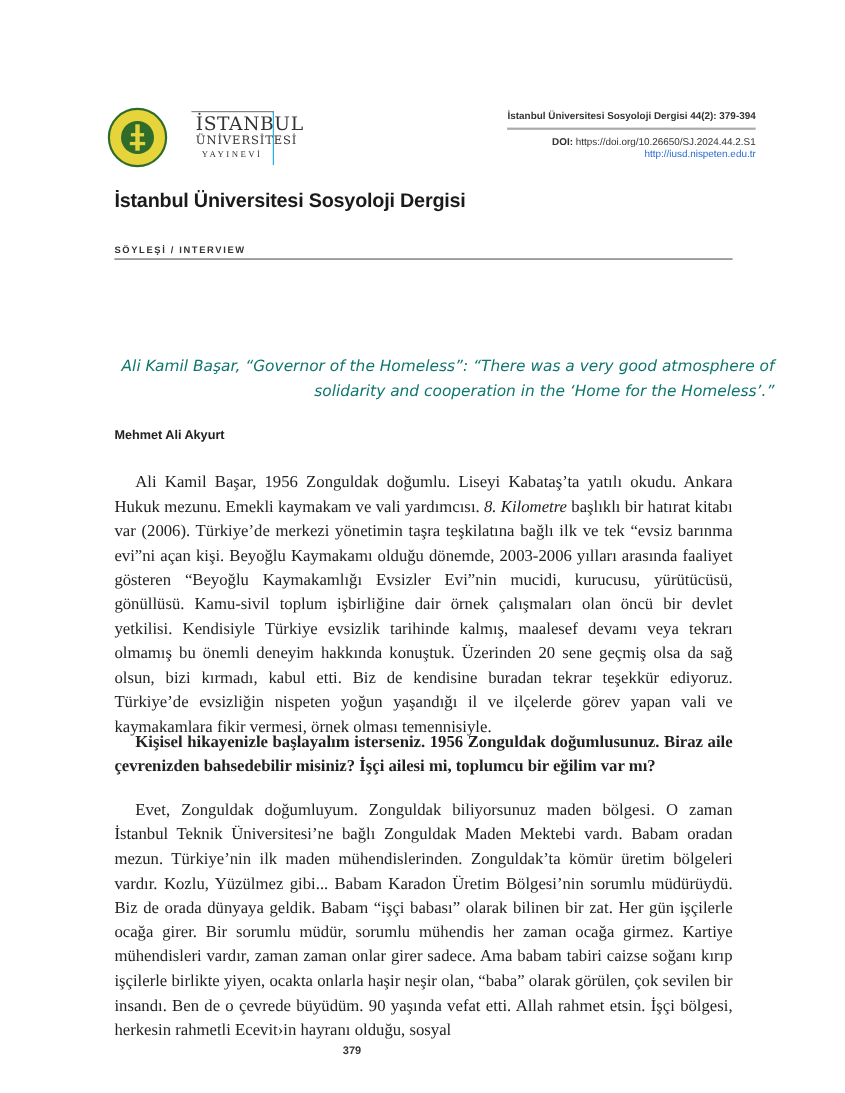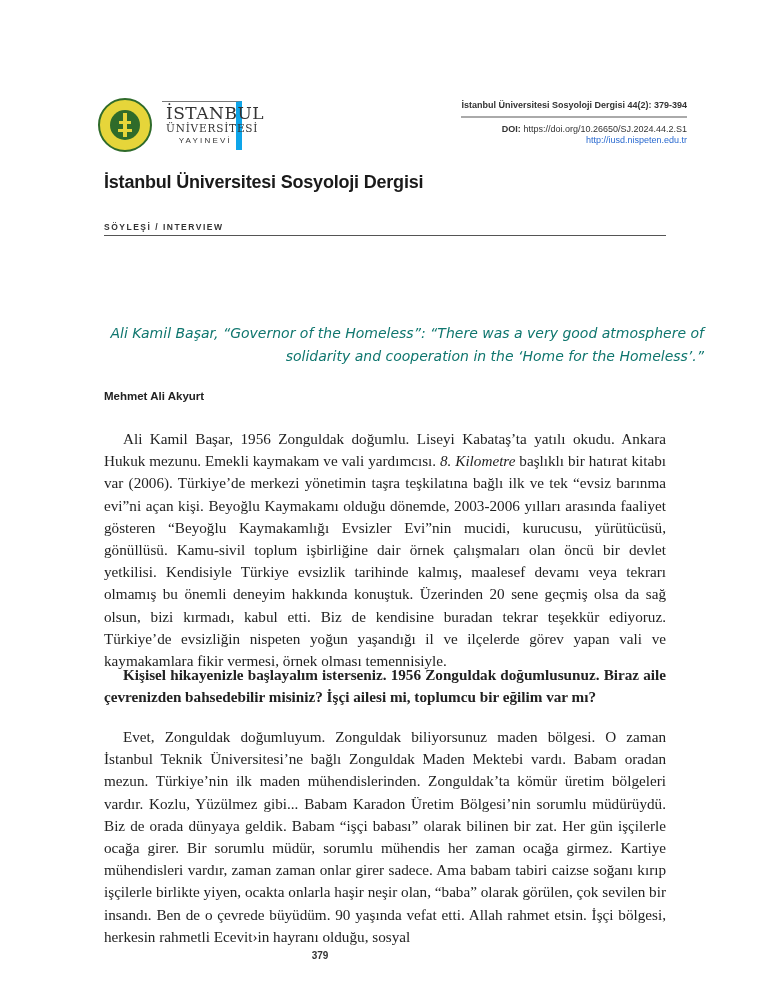--- a/index.html
+++ b/index.html
@@ -6,24 +6,24 @@
     body { width: 768px; height: 994px; position: relative; overflow: hidden; color: #222; }
     .page { position: absolute; left: 0; top: 0; width: 768px; height: 994px; }
 
     
     .logo { position: absolute; left: 98px; top: 98px; display: flex; align-items: center; }
     .seal { width: 54px; height: 54px; border-radius: 50%; background: #e6d53a; border: 2px solid #2f6b2a; box-sizing: border-box; position: relative; }
     .seal .inner { position: absolute; left: 10px; top: 10px; width: 30px; height: 30px; border-radius: 50%; background: #2f6b2a; }
     .seal .tower { position: absolute; left: 23px; top: 13px; width: 4px; height: 24px; background: #e6d53a; }
     .seal .tower:before { content: ""; position: absolute; left: -4px; top: 8px; width: 12px; height: 3px; background: #e6d53a; }
     .seal .tower:after { content: ""; position: absolute; left: -5px; top: 16px; width: 14px; height: 3px; background: #e6d53a; }
-    .wordmark { margin-left: 10px; border-right: 6px solid #0ea5e9; border-top: 1px solid #777; padding: 2px 4px 0 4px; position: relative; height: 46px; width: 66px; }
+    .wordmark { margin-left: 22px; border-right: 1px solid #0ea5e9; border-top: 1px solid #777; padding: 2px 4px 0 4px; position: relative; height: 46px; width: 66px; }
     .wm-1 { font-family: "DejaVu Serif", serif; font-size: 17px; letter-spacing: 0.5px; color: #333; line-height: 18px; }
     .wm-2 { font-family: "DejaVu Serif", serif; font-size: 10.5px; letter-spacing: 0.8px; color: #333; line-height: 13px; }
-    .wm-3 { font-family: Liberation Sans, sans-serif; font-size: 8px; letter-spacing: 2.2px; color: #333; line-height: 12px; text-align: right; }
+    .wm-3 { font-family: Liberation Serif, serif; font-size: 8px; letter-spacing: 2.2px; color: #333; line-height: 12px; text-align: center; }
 
     
     .cite { position: absolute; right: 81px; top: 100px; text-align: right; font-family: "Liberation Sans", sans-serif; }
     .cite-journal { font-size: 9px; font-weight: bold; color: #333; padding-bottom: 6px; border-bottom: 2px solid #aaa; }
     .cite-doi { font-size: 9px; color: #333; margin-top: 6px; }
     .cite-doi b { font-weight: bold; }
     .cite-url { font-size: 9px; color: #2a6ad0; margin-top: 1px; }
 
     .journal-title { position: absolute; left: 104px; top: 172px; font-family: "Liberation Sans", sans-serif; font-weight: bold; font-size: 18px; color: #1a1a1a; letter-spacing: -0.2px; }
 

